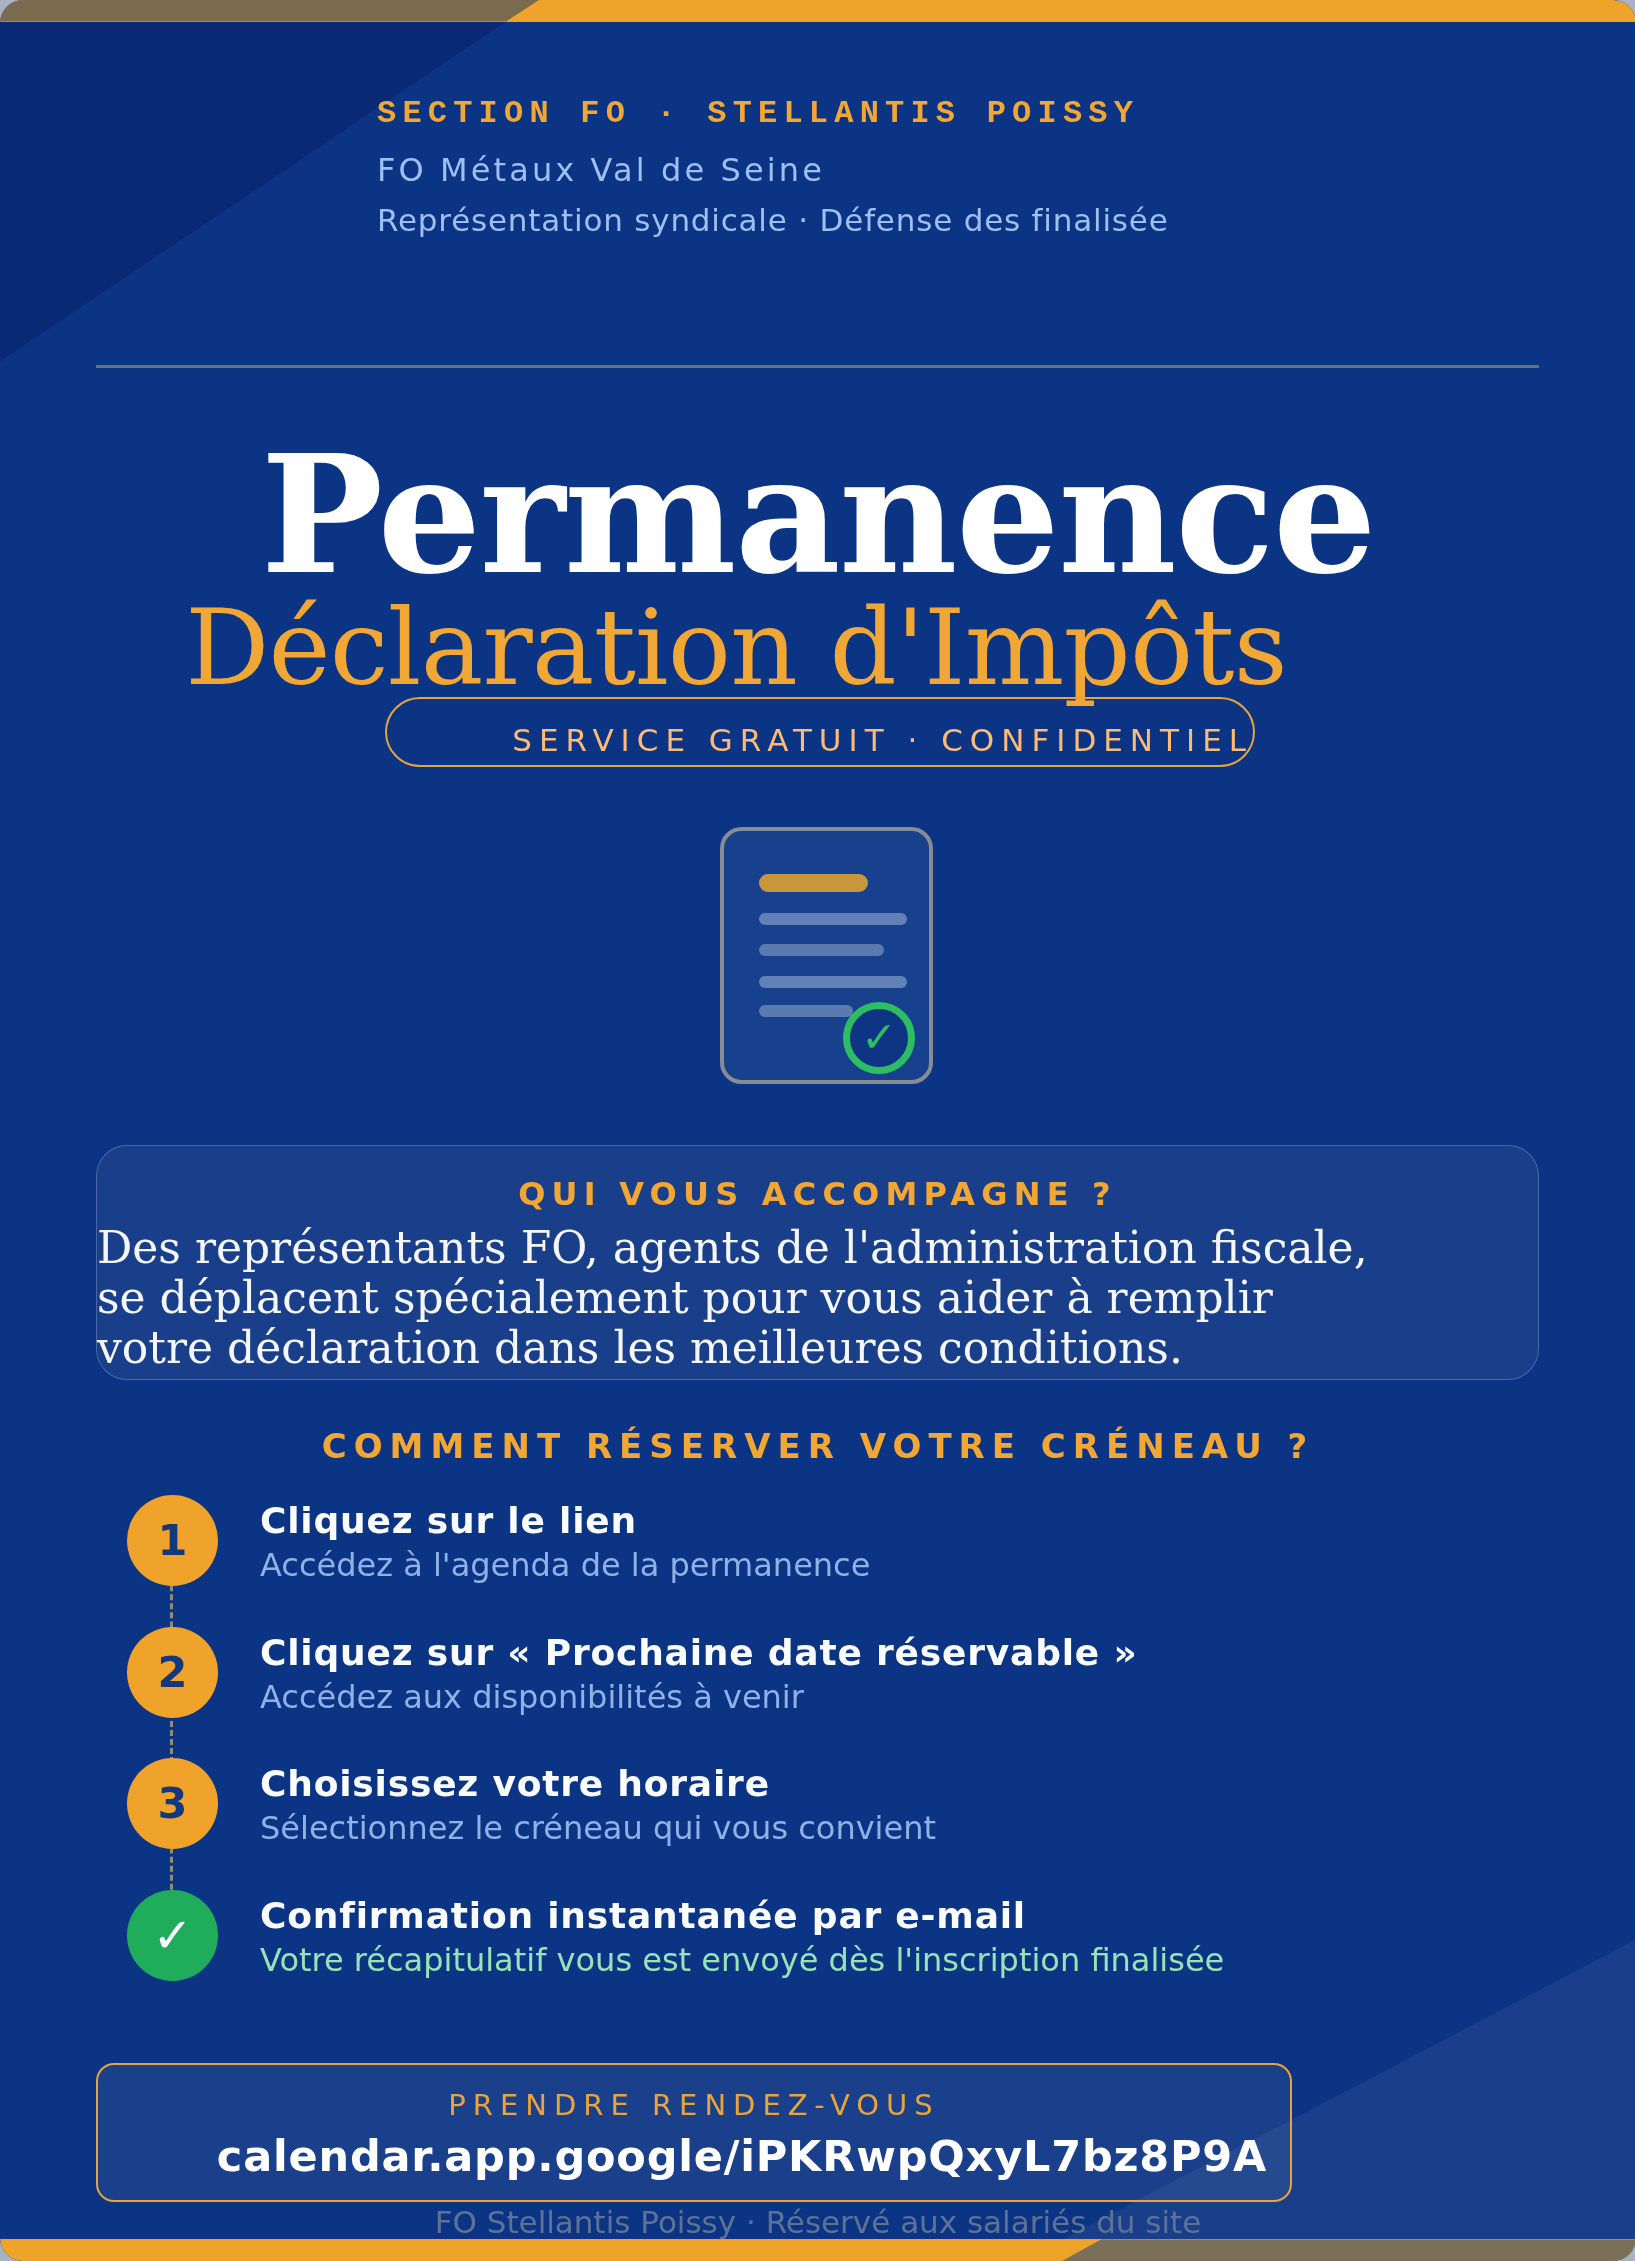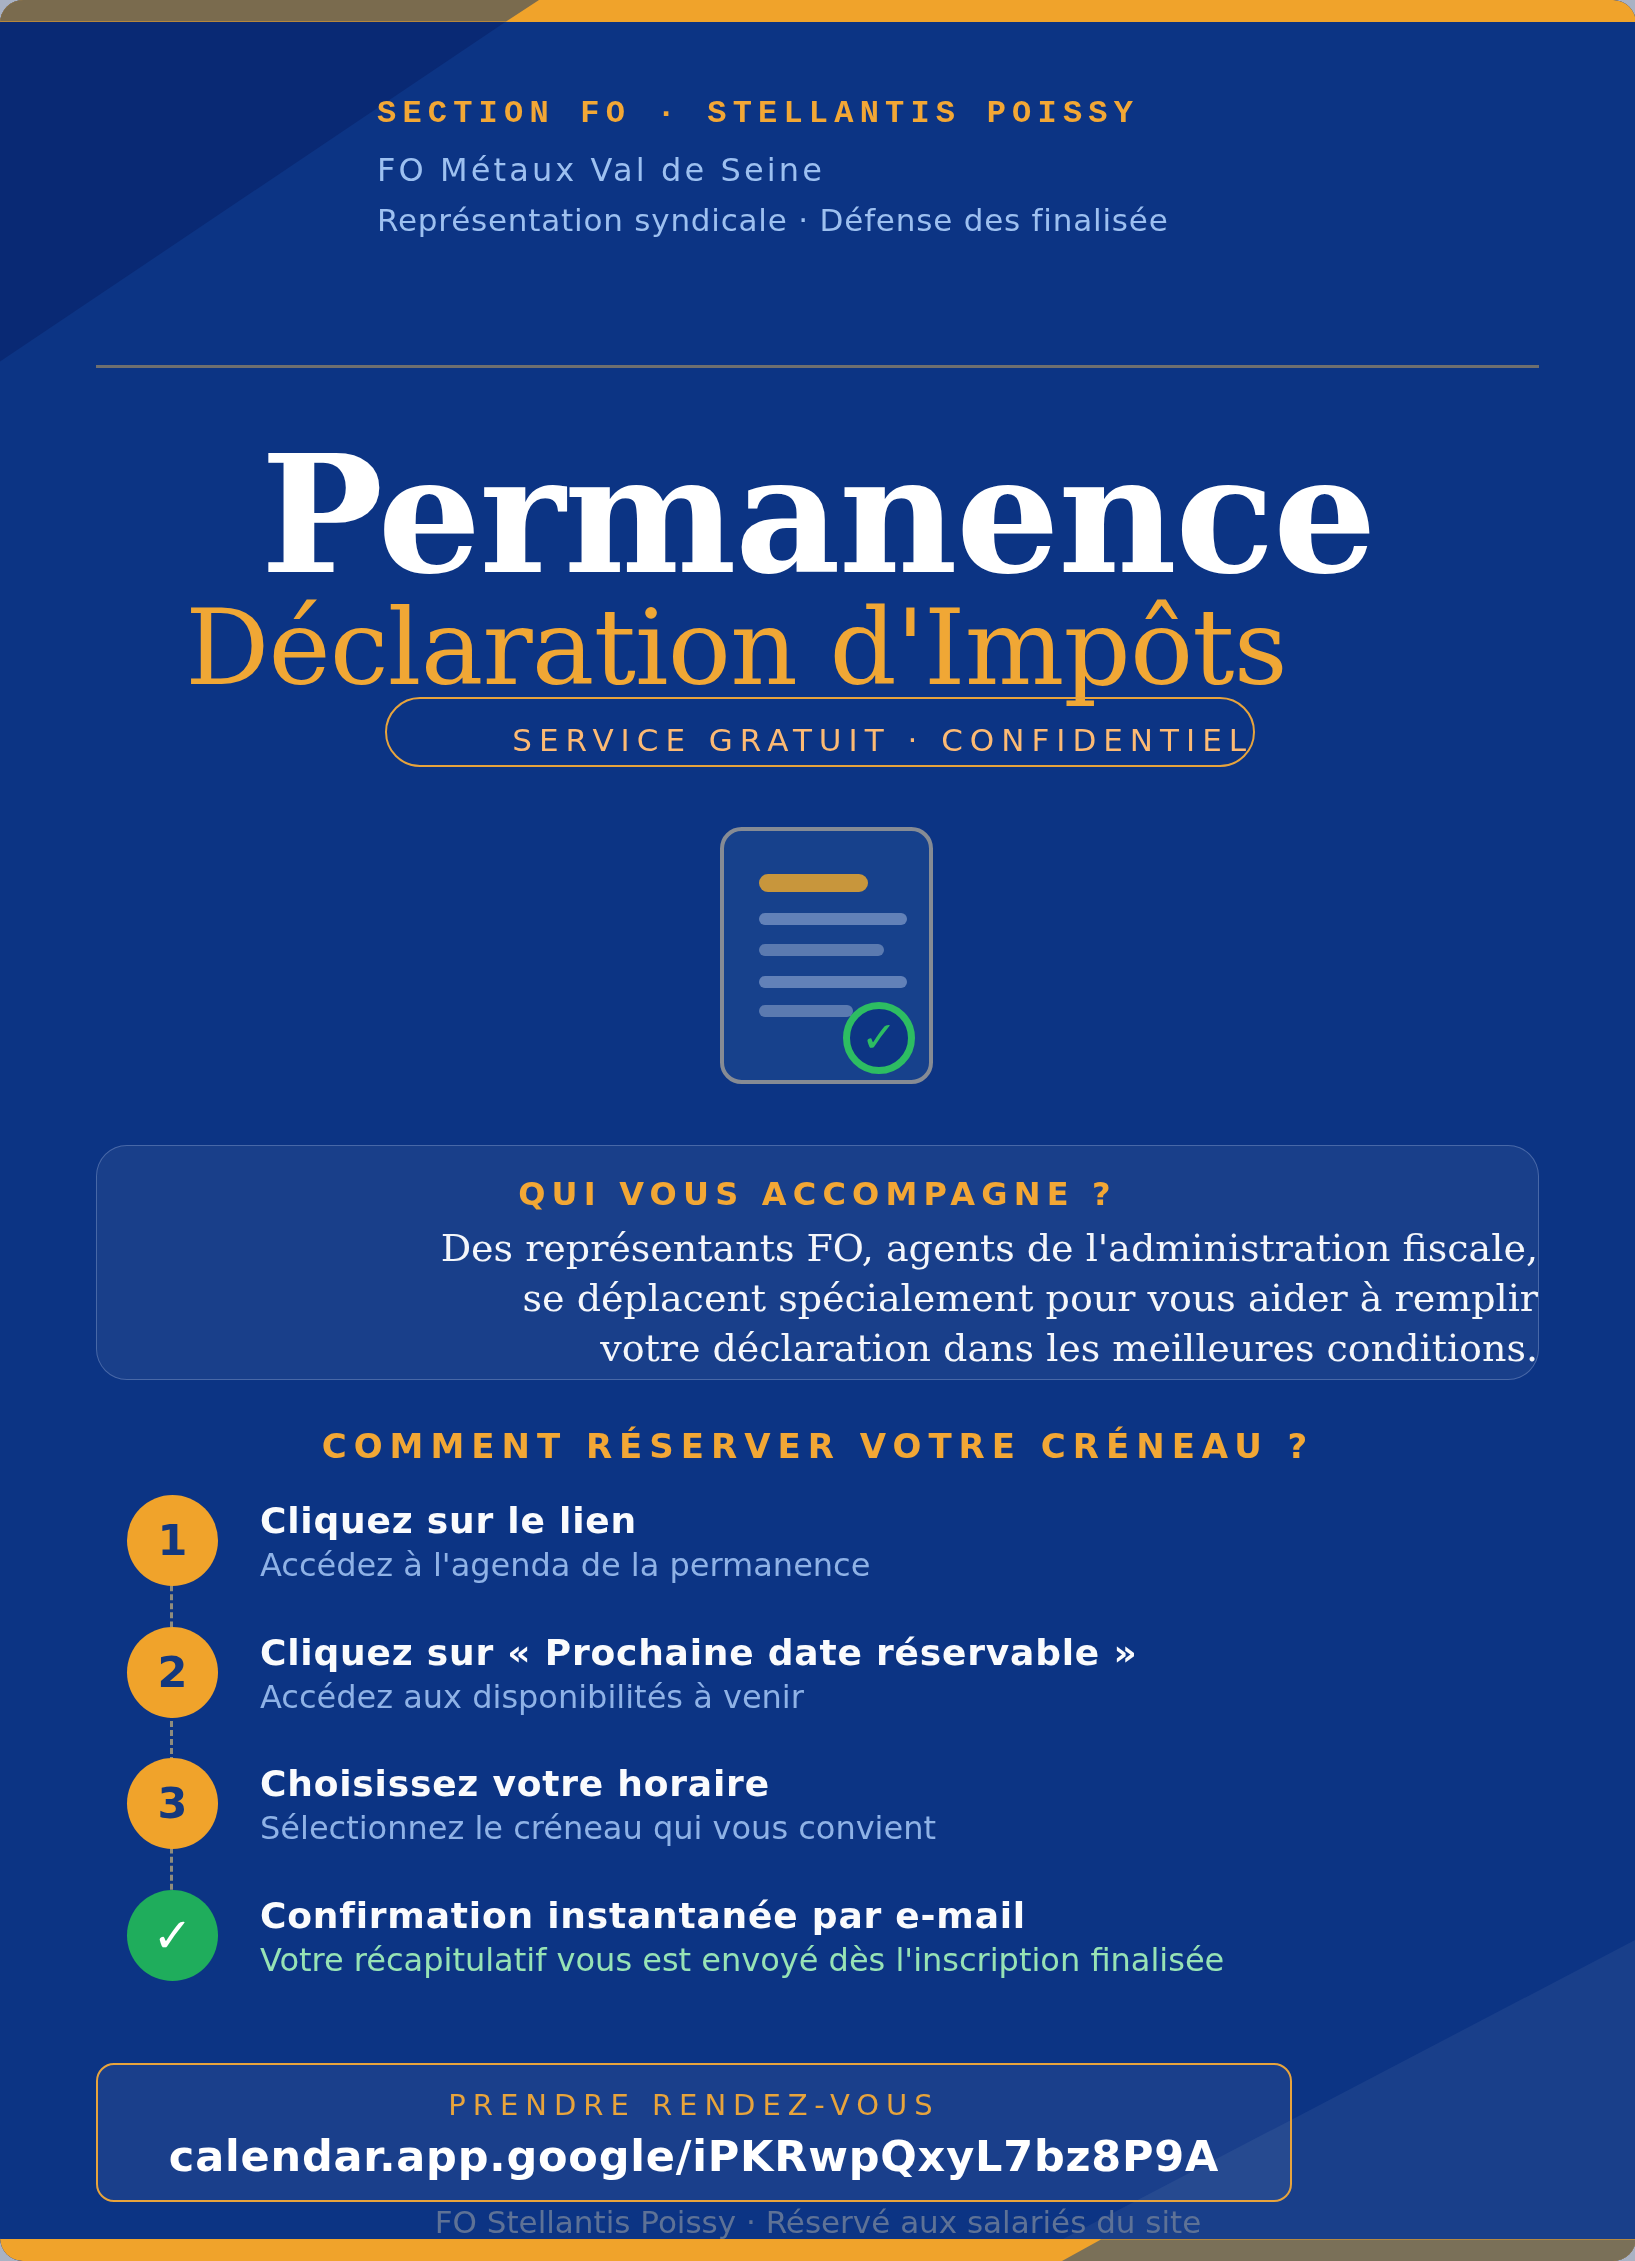--- a/index.html
+++ b/index.html
@@ -114,23 +114,23 @@
     border:1.5px solid rgba(160,180,220,0.35);
     border-radius:31px;box-sizing:border-box;
   }
   .about-heading{
     position:absolute;left:0;top:29px;width:100%;
     text-align:center;
     font-size:32px;font-weight:bold;letter-spacing:6.2px;color:#F2A735;
   }
   .about-text{
     position:absolute;left:0;top:77px;width:100%;
-    text-align:right;
+    text-align:left;
     font-family:"DejaVu Serif", serif;
-    font-size:38px;line-height:50px;color:#F4F6FA;
+    font-size:44px;line-height:50px;color:#F4F6FA;
   }
   
   .steps-heading{
     position:absolute;left:0;top:1426px;width:1636px;
     text-align:center;
     font-size:34px;font-weight:bold;letter-spacing:7px;color:#F2A735;
   }
   .steps{
     position:absolute;left:127px;top:1495px;width:1385px;height:508px;
   }
@@ -166,21 +166,21 @@
     border:2.3px solid #E8A43C;border-radius:18px;box-sizing:border-box;
   }
   .cta-label{
     position:absolute;left:0;top:23px;width:100%;
     text-align:center;
     font-size:29px;letter-spacing:7px;color:#E8A43C;
   }
   .cta-url{
     position:absolute;left:0;top:66px;width:100%;
     text-align:center;
-    font-size:43px;font-weight:bold;color:#FFFFFF;letter-spacing:0.8px;
+    font-size:43px;font-weight:bold;color:#FFFFFF;letter-spacing:0.8px;padding-left:48px;
   }
   .footer-note{
     position:absolute;left:0;top:2204px;width:1636px;
     text-align:center;
     font-size:31px;color:#5E7296;
   }
 </style>
 </head>
 <body>
 

